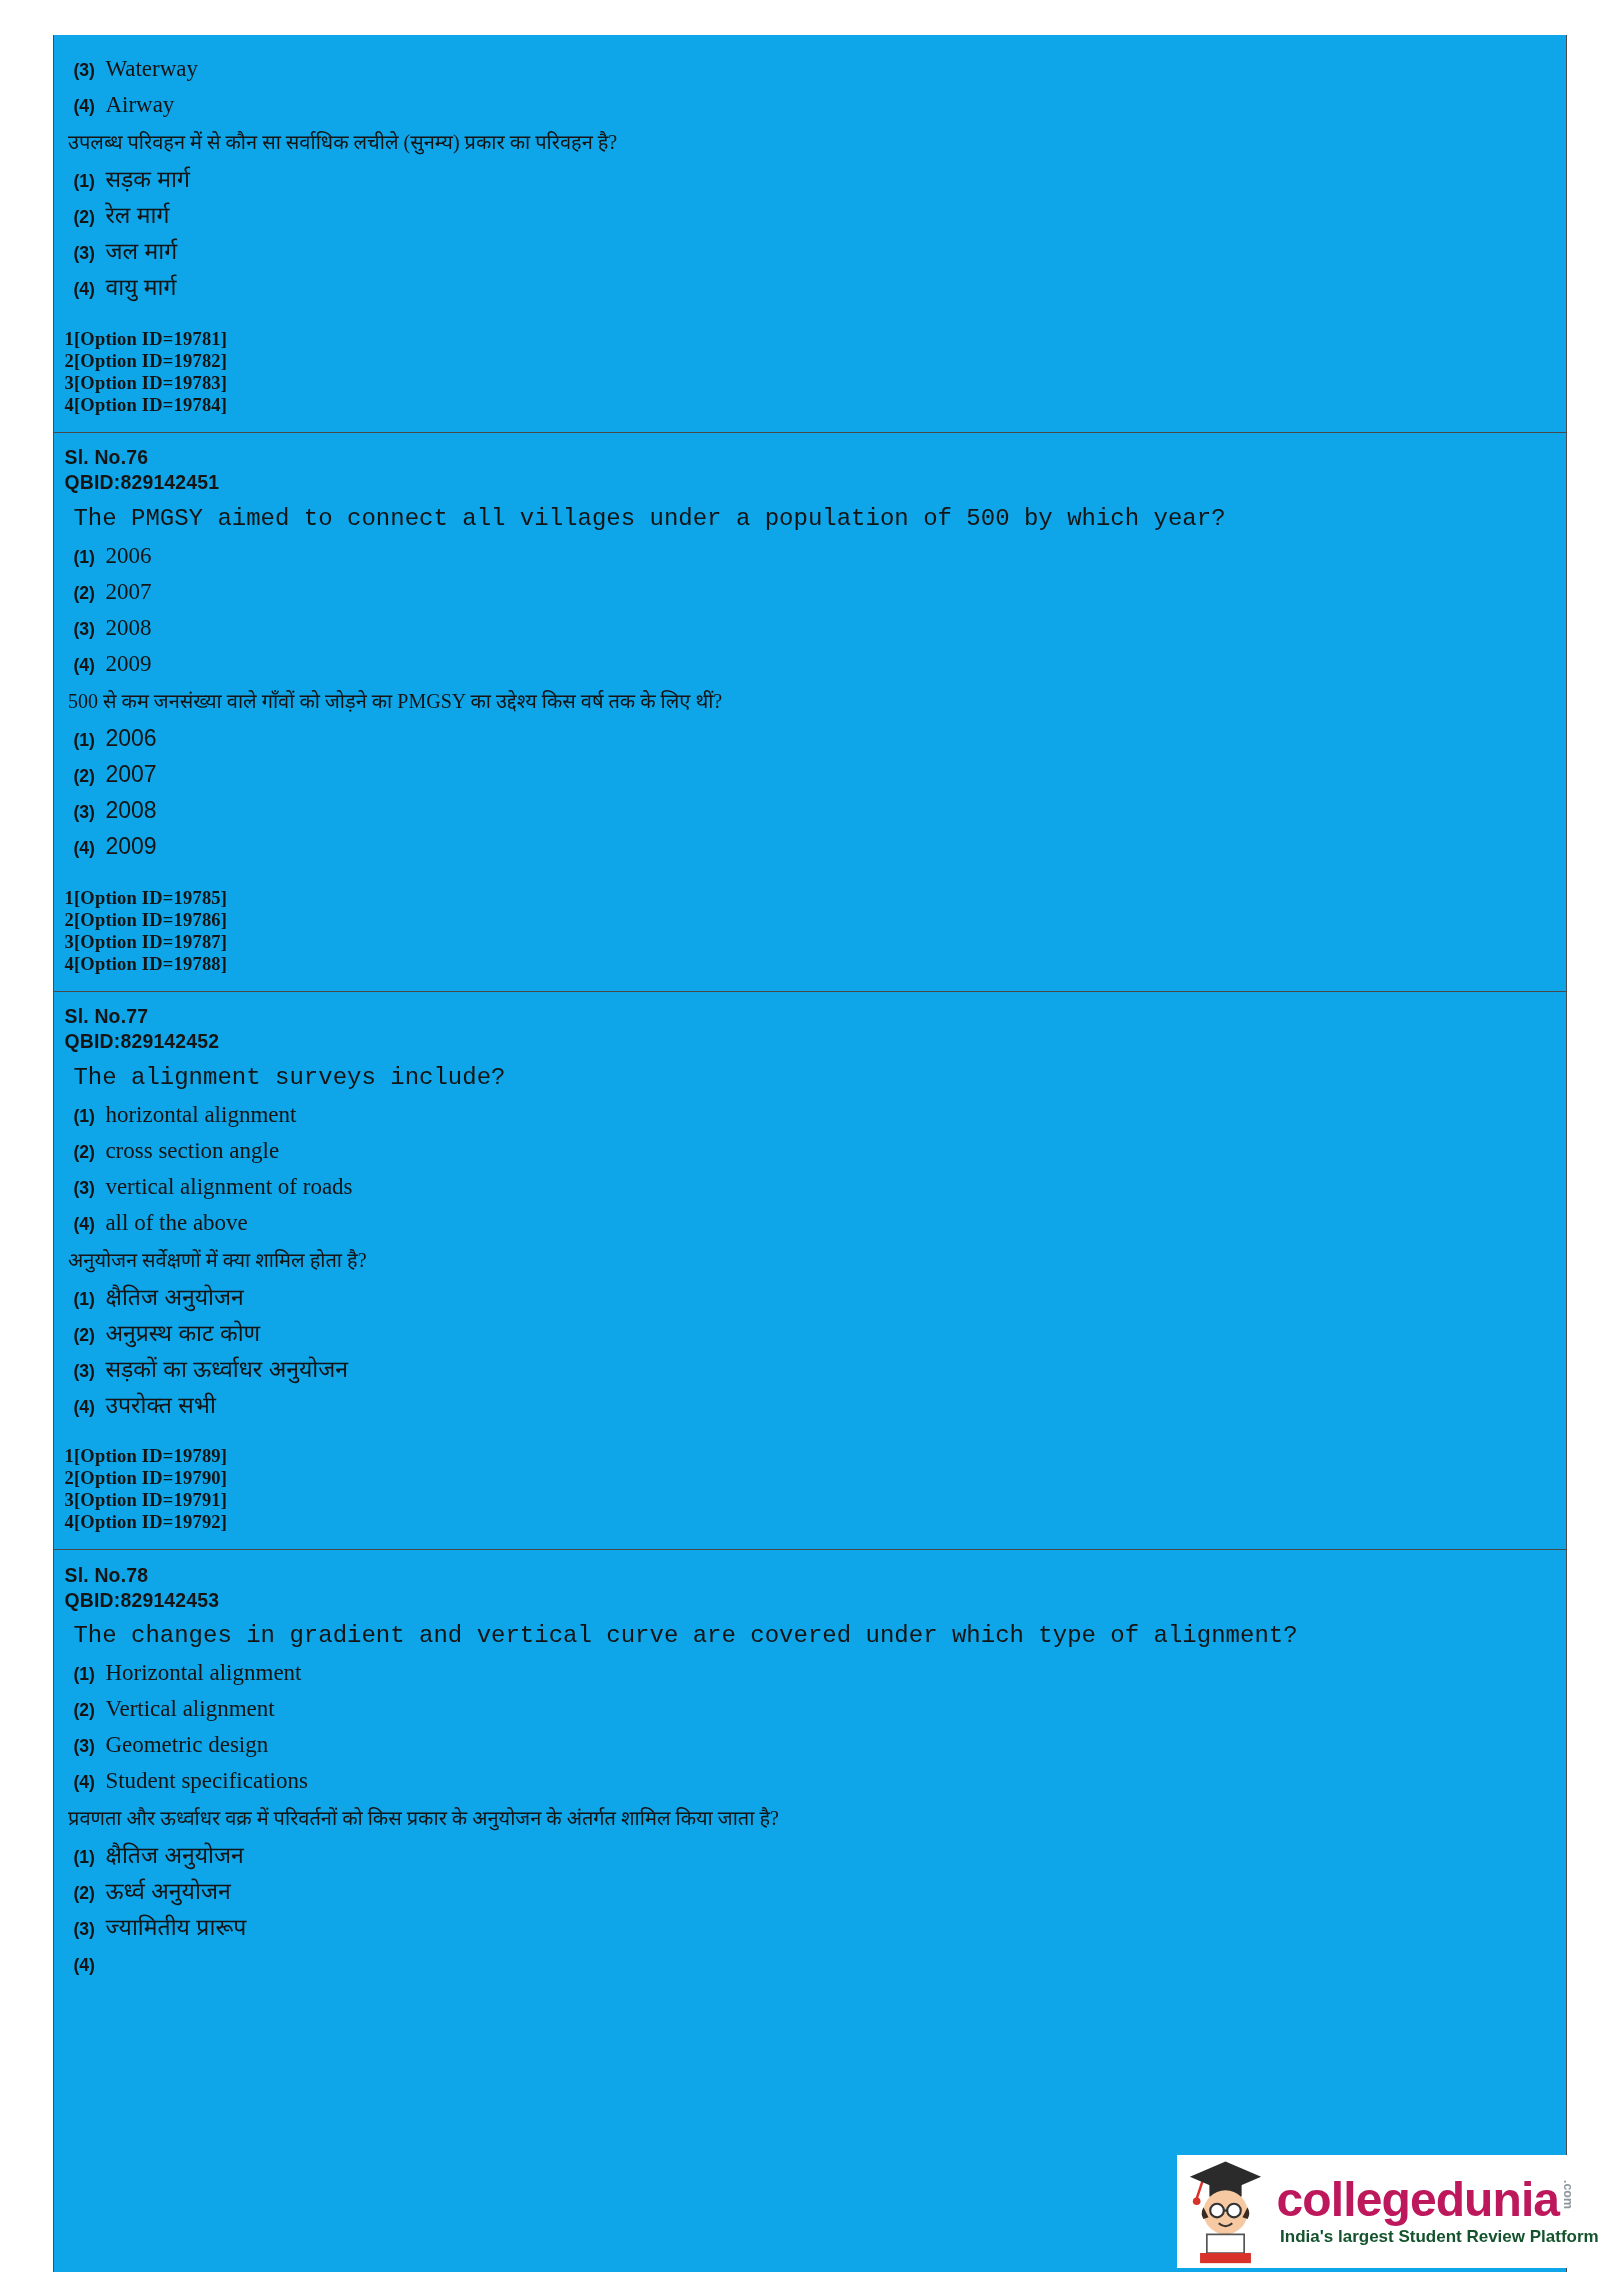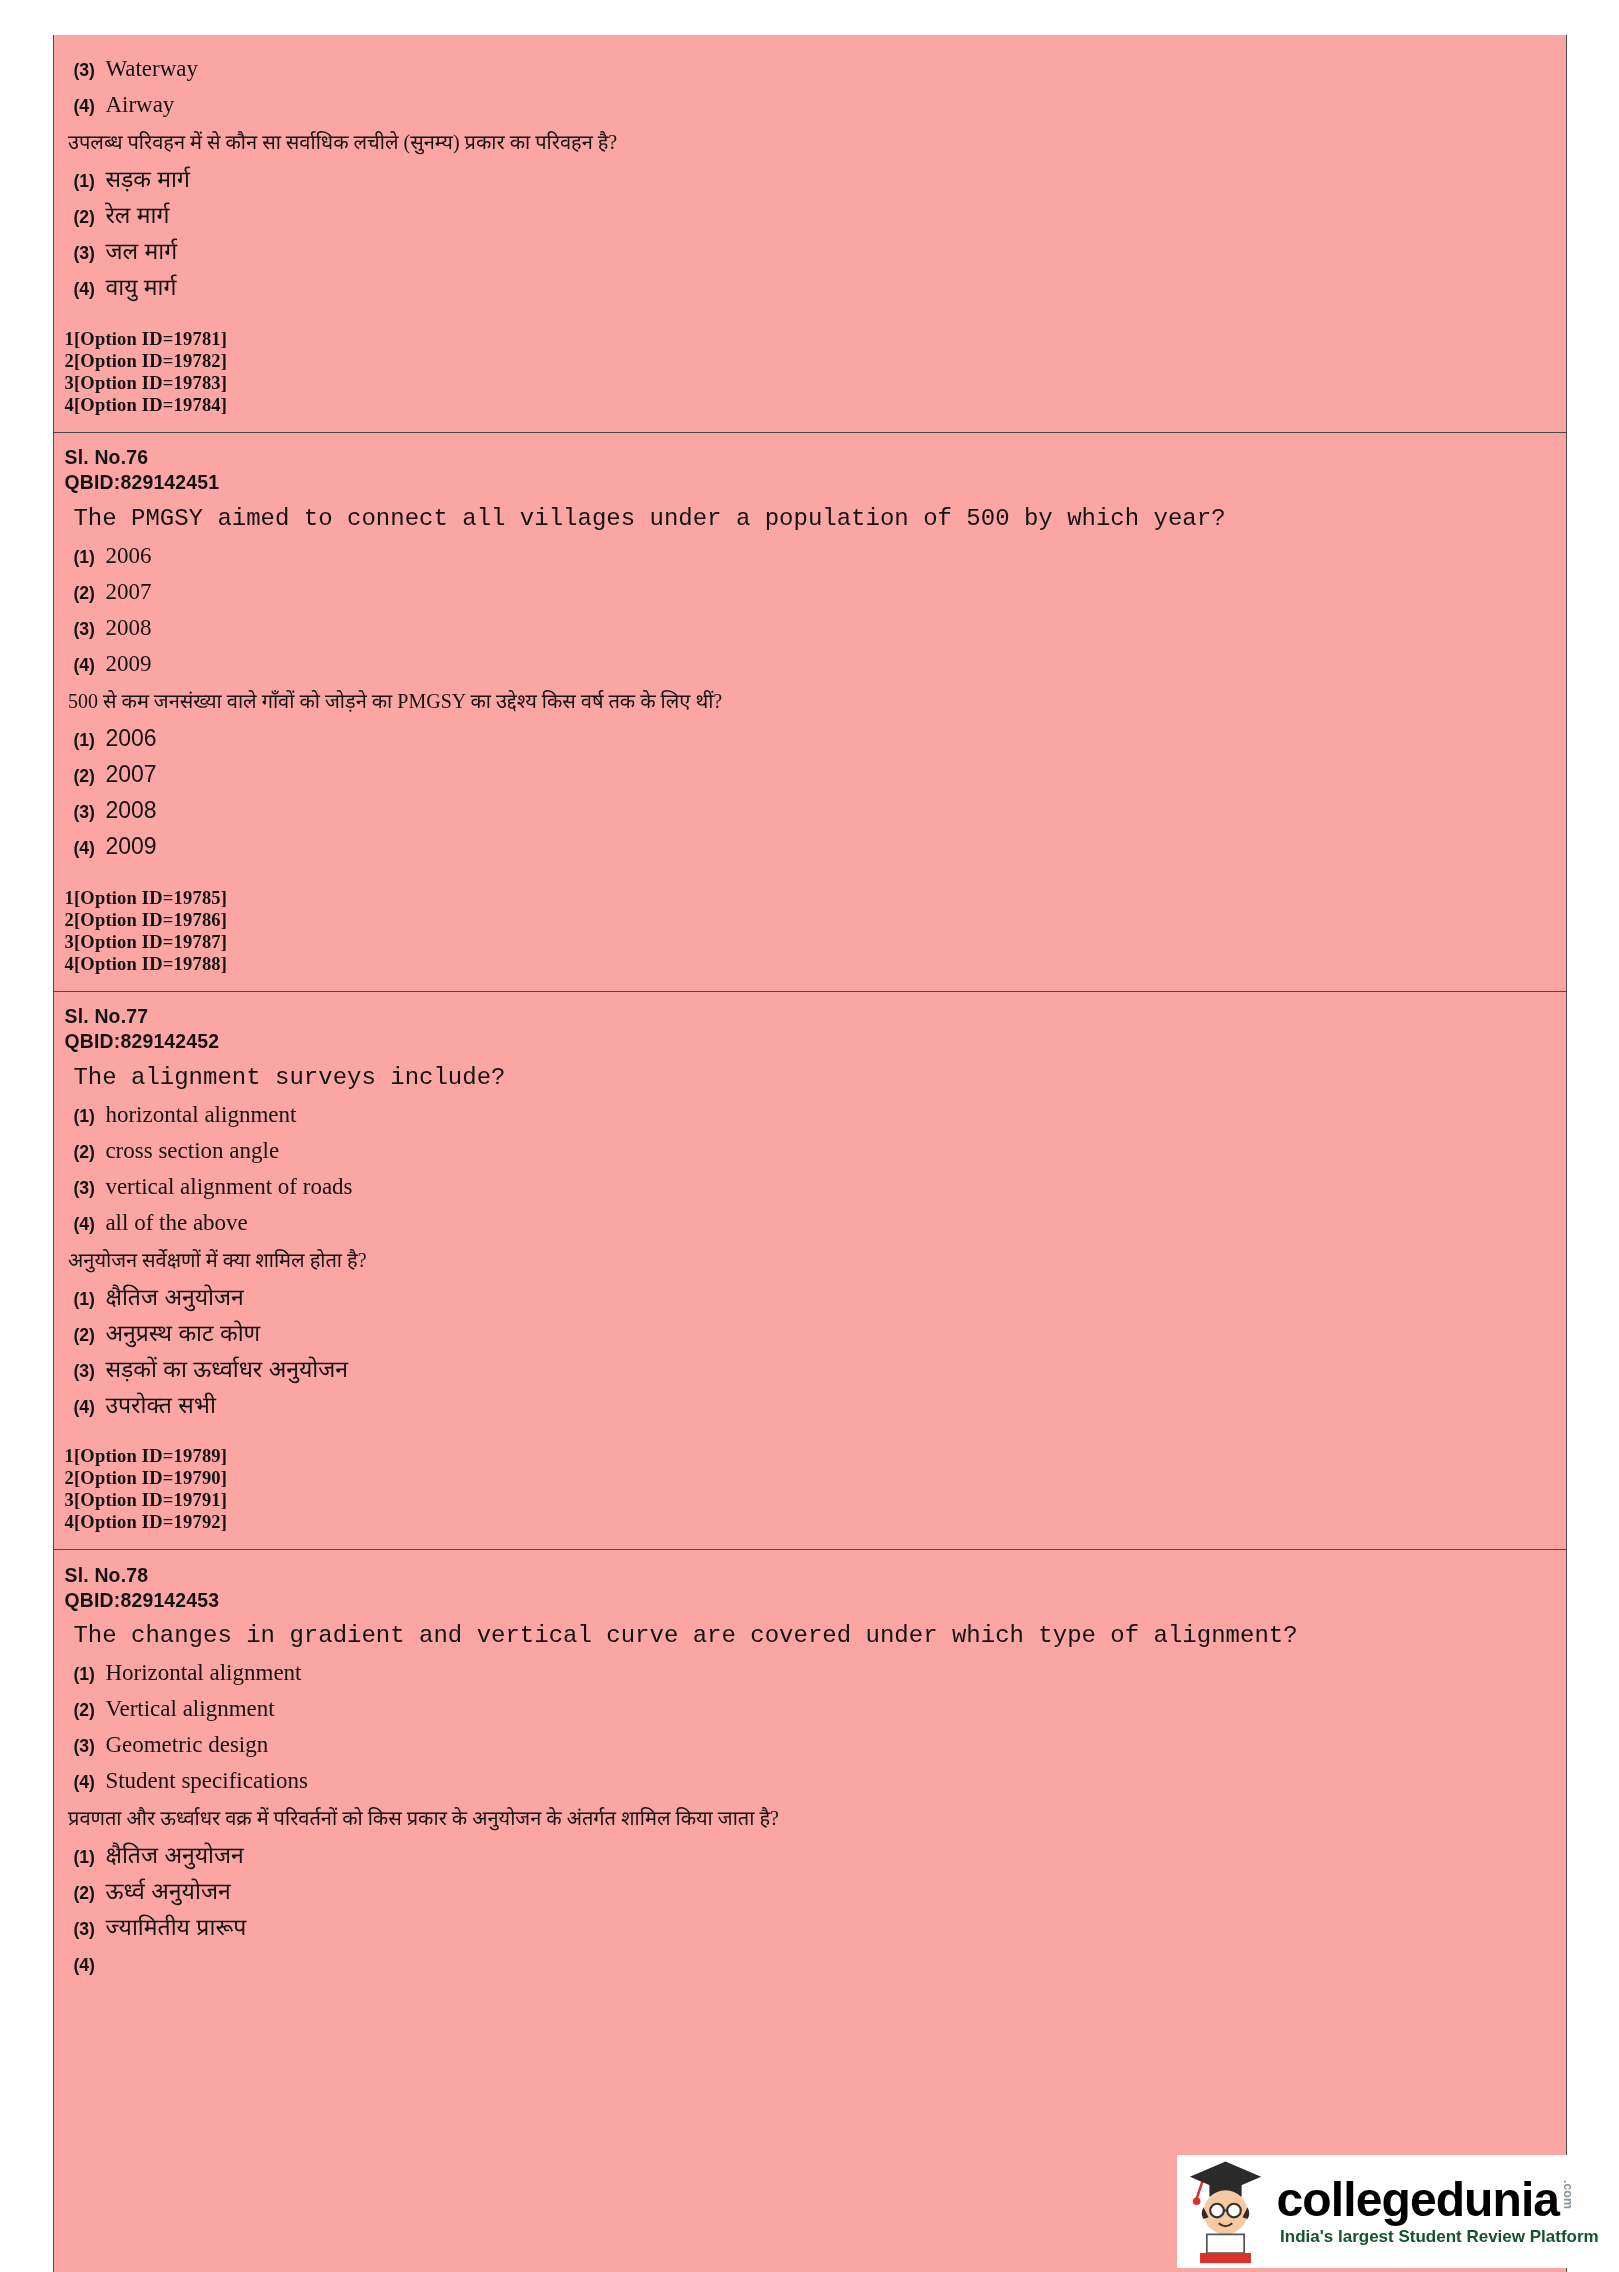--- a/index.html
+++ b/index.html
@@ -14,21 +14,21 @@
     overflow: hidden;
   }
   .sheet {
     position: absolute;
     left: 53px;
     top: 35px;
     width: 1514px;
     height: 2237px;
     border-left: 1.8px solid #4a4a4a;
     border-right: 1.8px solid #4a4a4a;
-    background: #fca5a5;
+    background: #0ea5e9;
   }
   .qblock {
     padding: 12.4px 21px 16px 7px;
   }
   .qblock + .qblock {
     border-top: 1.8px solid #4a4a4a;
   }
   .sl-no, .qbid {
     font-size: 19.4px;
     font-weight: 700;
@@ -81,21 +81,21 @@
     align-items: center;
     gap: 8.8px;
     background: #fff;
     padding: 3.5px 5.3px;
   }
   .logo-textcol { display: flex; flex-direction: column; }
   .brand-row { display: flex; align-items: flex-start; }
   .brand {
     font-size: 48px;
     font-weight: 700;
-    color: #000000;
+    color: #be185d;
     letter-spacing: -0.9px;
     line-height: 49px;
     font-family: "Liberation Sans", sans-serif;
   }
   .brand-suffix {
     font-size: 12.4px;
     color: #8d969c;
     font-weight: 700;
     writing-mode: vertical-rl;
     margin-left: 1.8px;

